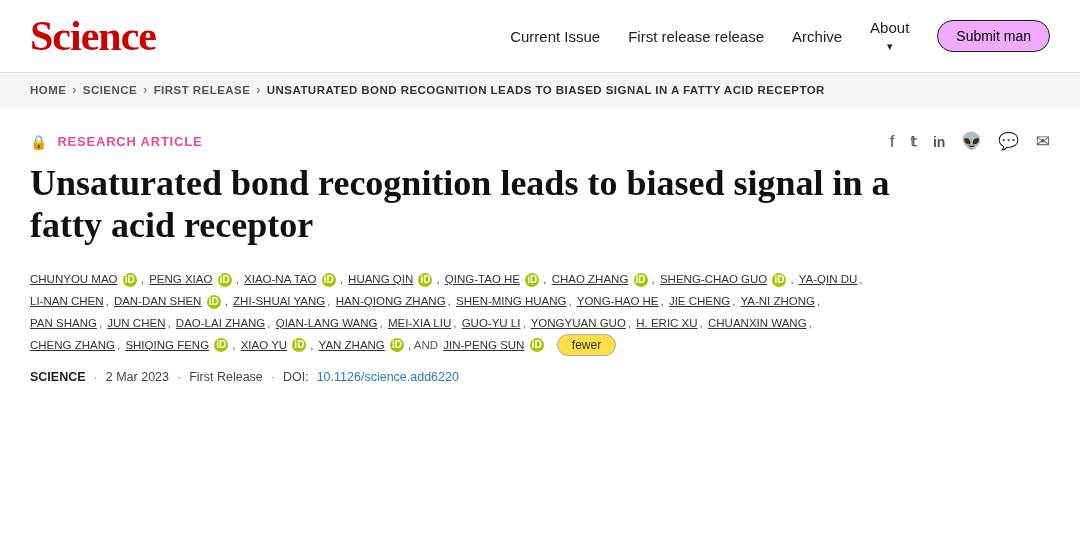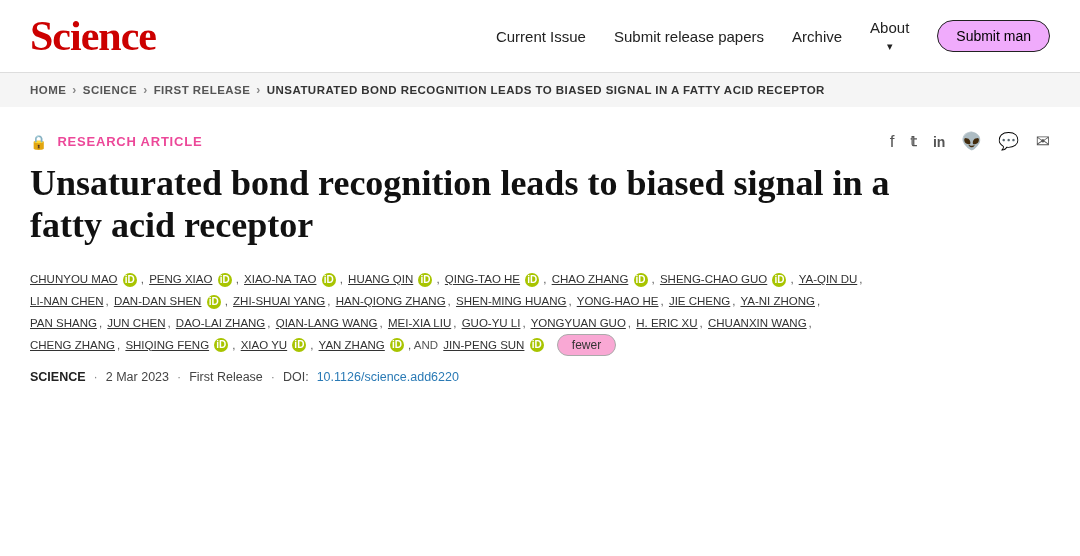--- a/index.html
+++ b/index.html
@@ -152,21 +152,21 @@
     }
     .author-sep {
       margin: 0 2px;
       color: #555;
     }
     .fewer-btn {
       border: 1.5px solid #aaa;
       border-radius: 14px;
       padding: 3px 14px;
       font-size: 12px;
-      background: #f9a8d4;
+      background: #fde047;
       cursor: pointer;
       color: #333;
     }
     .affiliations-link {
       color: #2a7ab5;
       font-size: 12px;
       text-decoration: none;
       cursor: pointer;
       font-weight: 600;
     }
@@ -190,21 +190,21 @@
       text-decoration: none;
     }
   </style>
 </head>
 <body>
 
 <div class="header">
   <div class="logo">Science</div>
   <nav class="nav-links">
     <a>Current Issue</a>
-    <a>Submit release papers</a>
+    <a>First release release</a>
     <a>Archive</a>
     <span class="nav-about">
       <span>About</span>
       <span class="chevron">▾</span>
     </span>
     <button class="submit-btn">Submit man</button>
   </nav>
 </div>
 
 <div class="breadcrumb">

